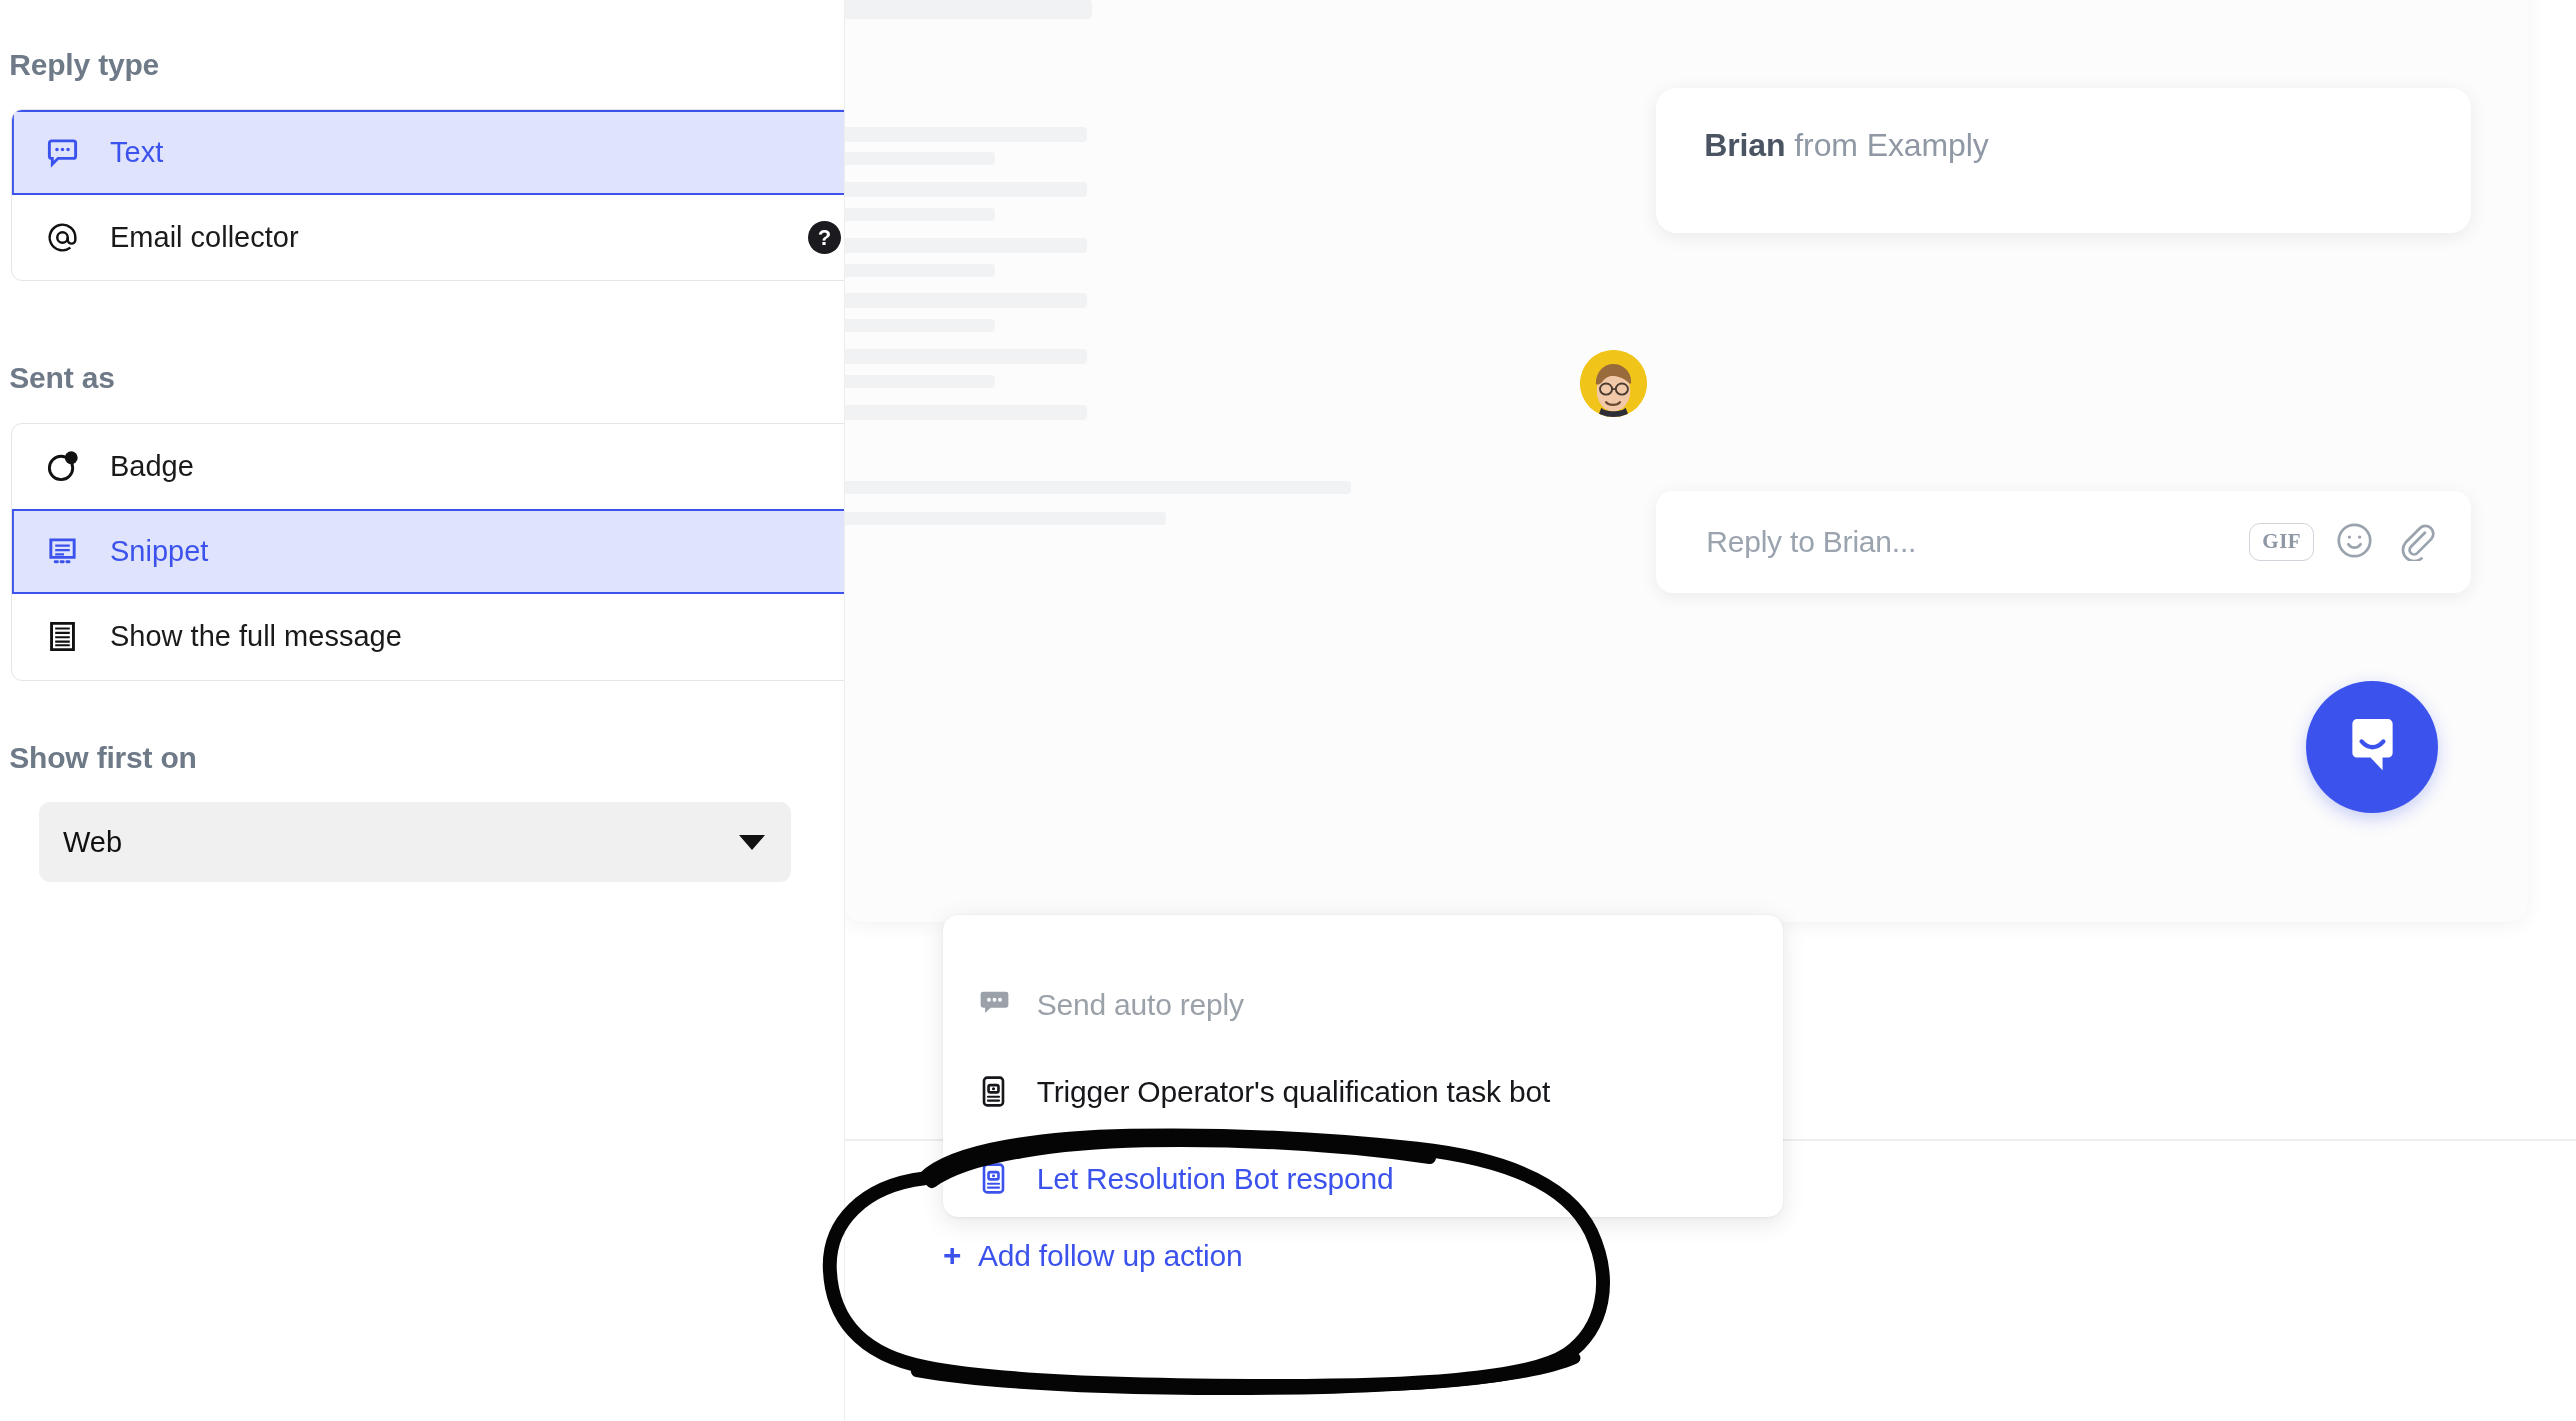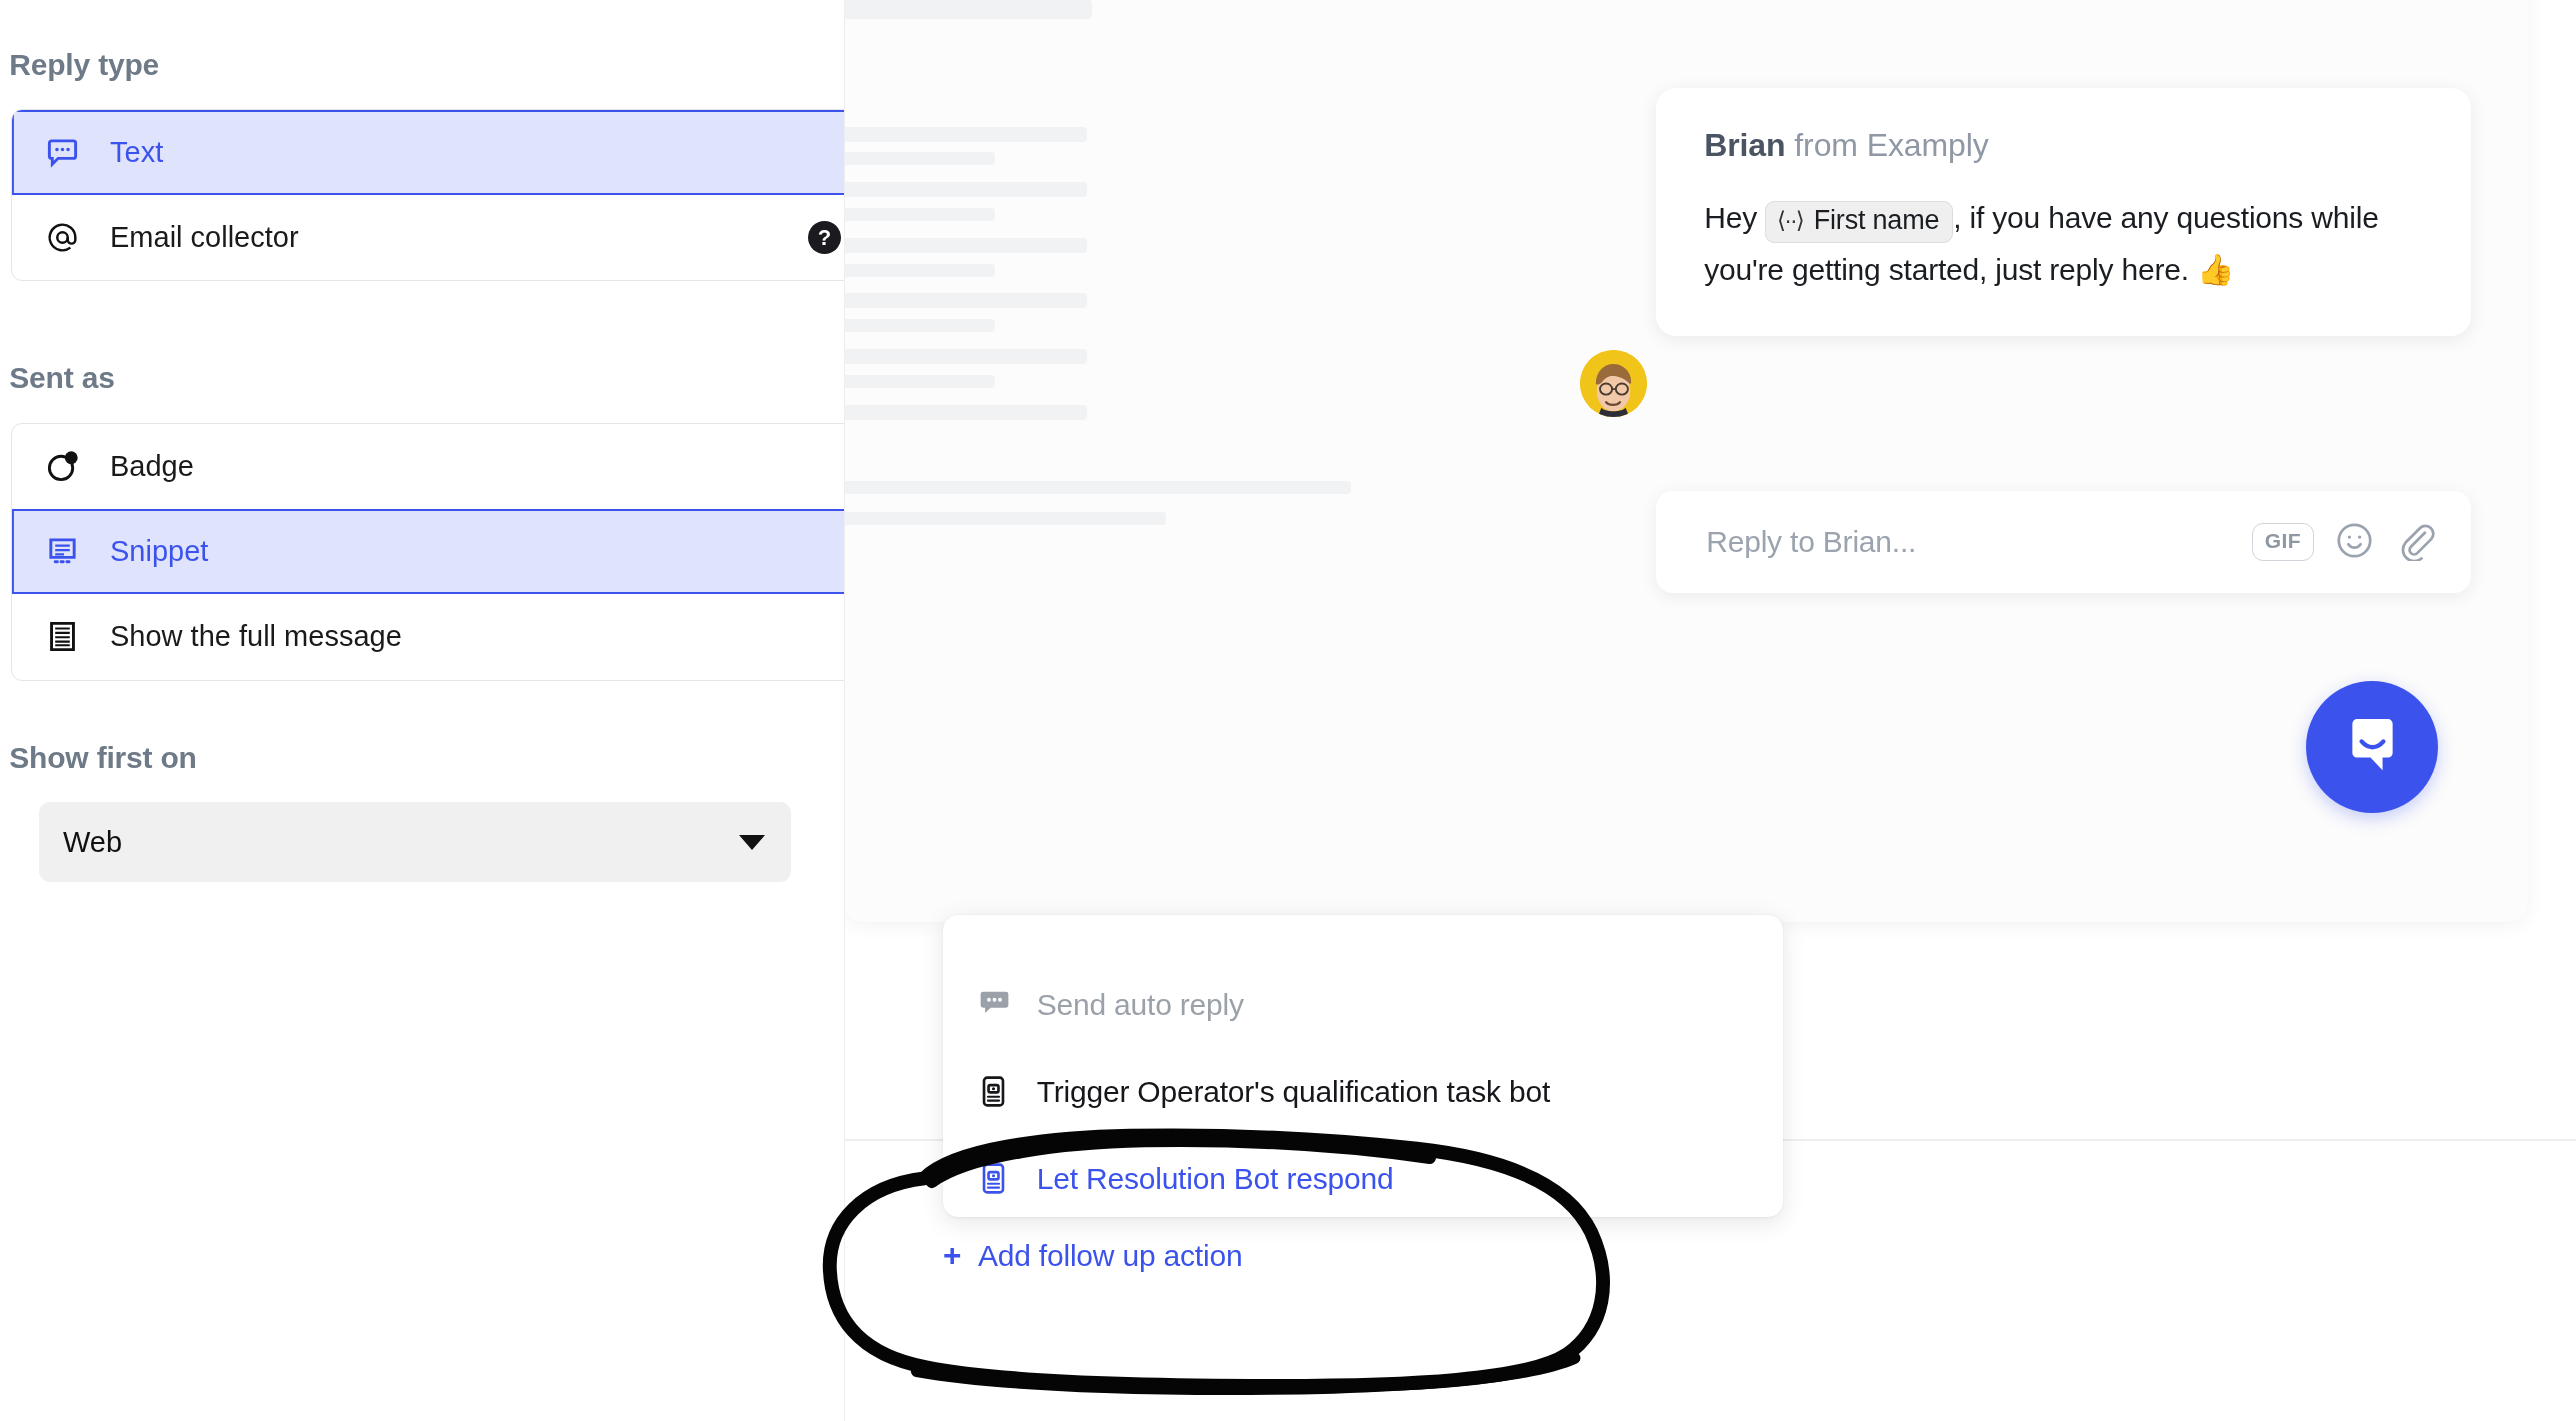--- a/index.html
+++ b/index.html
@@ -206,20 +206,21 @@
   #composer .placeholder {
     font-size: 30px;
     color: #9aa3ae;
     letter-spacing: -0.2px;
   }
   #composer .tools {
     margin-left: auto;
     display: flex;
     align-items: center;
     gap: 20px;
+    font-family: Liberation Serif, serif;
   }
   .gif-chip {
     border: 1.9px solid #cfd5db;
     border-radius: 11px;
     font-size: 21px;
     font-weight: bold;
     color: #8e98a4;
     padding: 4.6px 12px 6.5px;
     letter-spacing: 0.5px;
   }
@@ -395,28 +396,20 @@
     <div class="skel" style="left:-2.8px; top:405px; width:248px; height:15px;"></div>
     <div class="skel" style="left:-2.8px; top:431px; width:156px; height:13px;"></div>
     <div class="skel" style="left:-2.8px; top:461px; width:248px; height:15px;"></div>
     <div class="skel" style="left:-2.8px; top:537px; width:512px; height:13px;"></div>
     <div class="skel" style="left:-2.8px; top:568px; width:327px; height:13px;"></div>
 
     <div id="message-card">
       <div id="sender-line">
         <span class="sender-name">Brian</span>
         <span>from Examply</span>
-      </div>
-      <div id="message-body">
-        <span>Hey</span>
-        <span class="attr-pill">
-          <span class="code-glyph">⟨··⟩</span>
-          <span>First name</span>
-        </span><span>, if you have any questions while you're getting started, just reply here.</span>
-        <span>👍</span>
       </div>
     </div>
 
     <div id="avatar">
       <svg width="67" height="67" viewBox="0 0 72 72">
         <circle cx="36" cy="36" r="36" fill="#f0c419"></circle>
         <ellipse cx="36" cy="44" rx="18" ry="22" fill="#f2c9a8"></ellipse>
         <path d="M17 36c0-13 9-21 19-21s19 8 19 19c0 2-1 3-2 2-3-3-8-7-16-8-6-1-10 2-13 6-2 3-7 4-7 2z" fill="#9a6b3a"></path>
         <ellipse cx="28" cy="42" rx="6.5" ry="6" fill="none" stroke="#4a3b30" stroke-width="2"></ellipse>
         <ellipse cx="45" cy="42" rx="6.5" ry="6" fill="none" stroke="#4a3b30" stroke-width="2"></ellipse>

